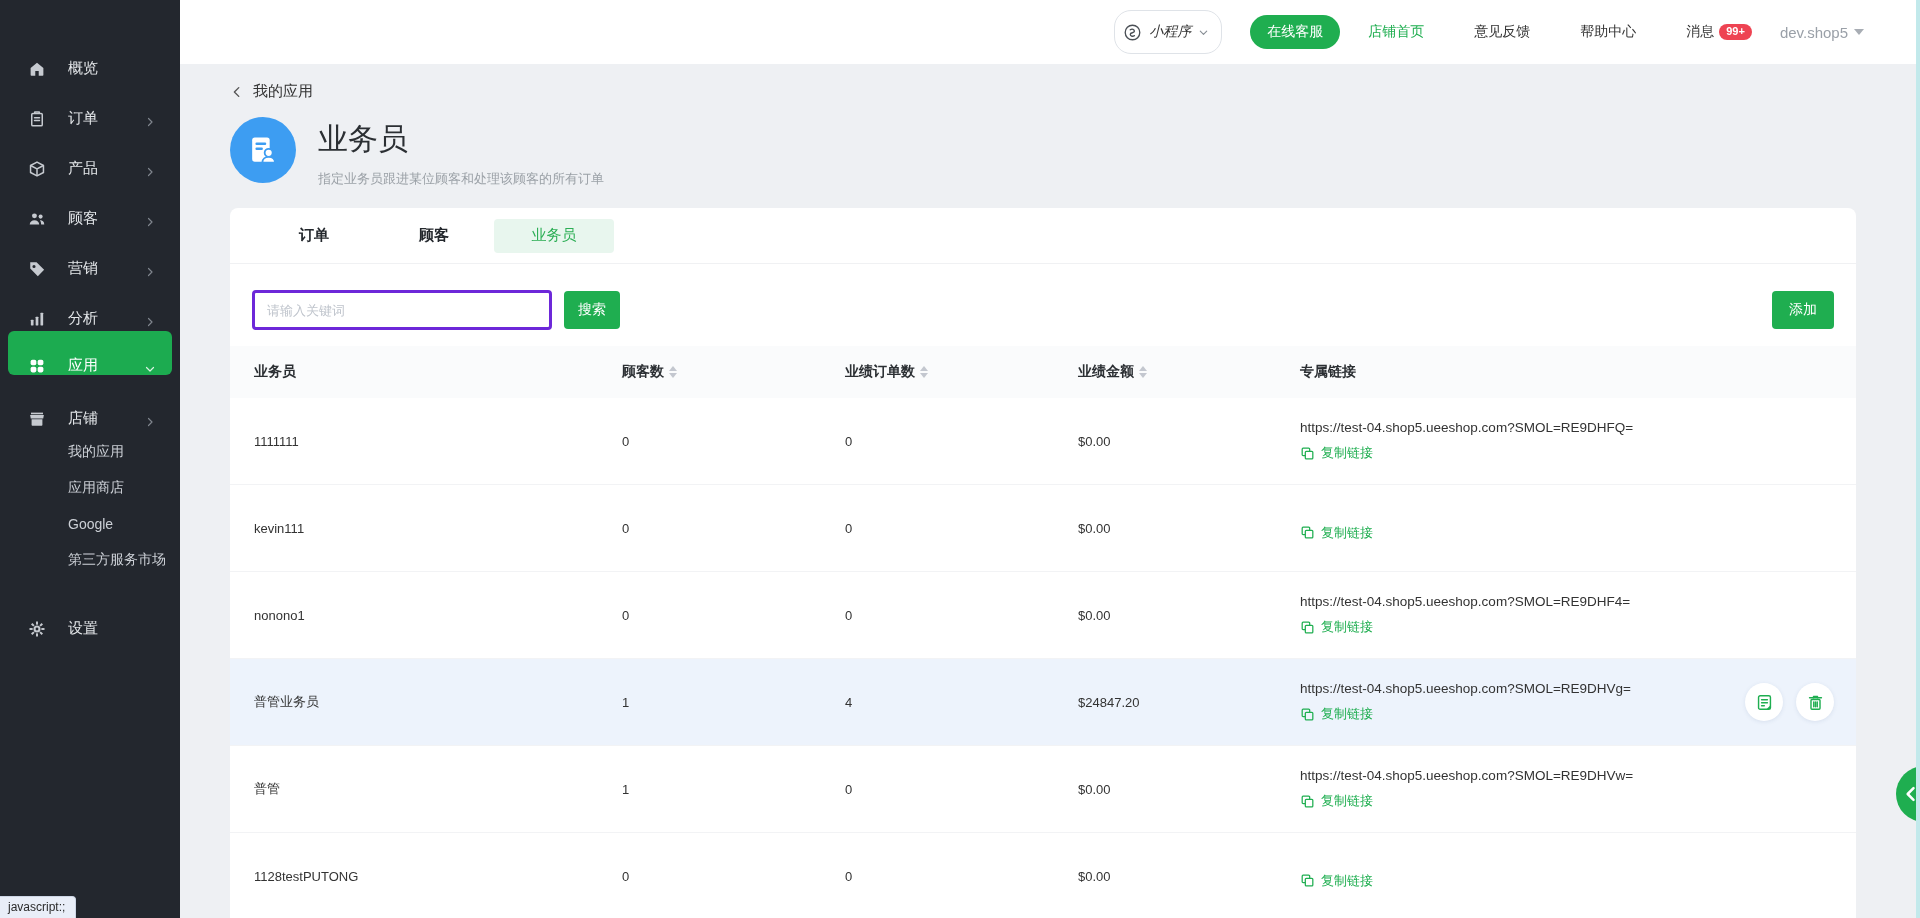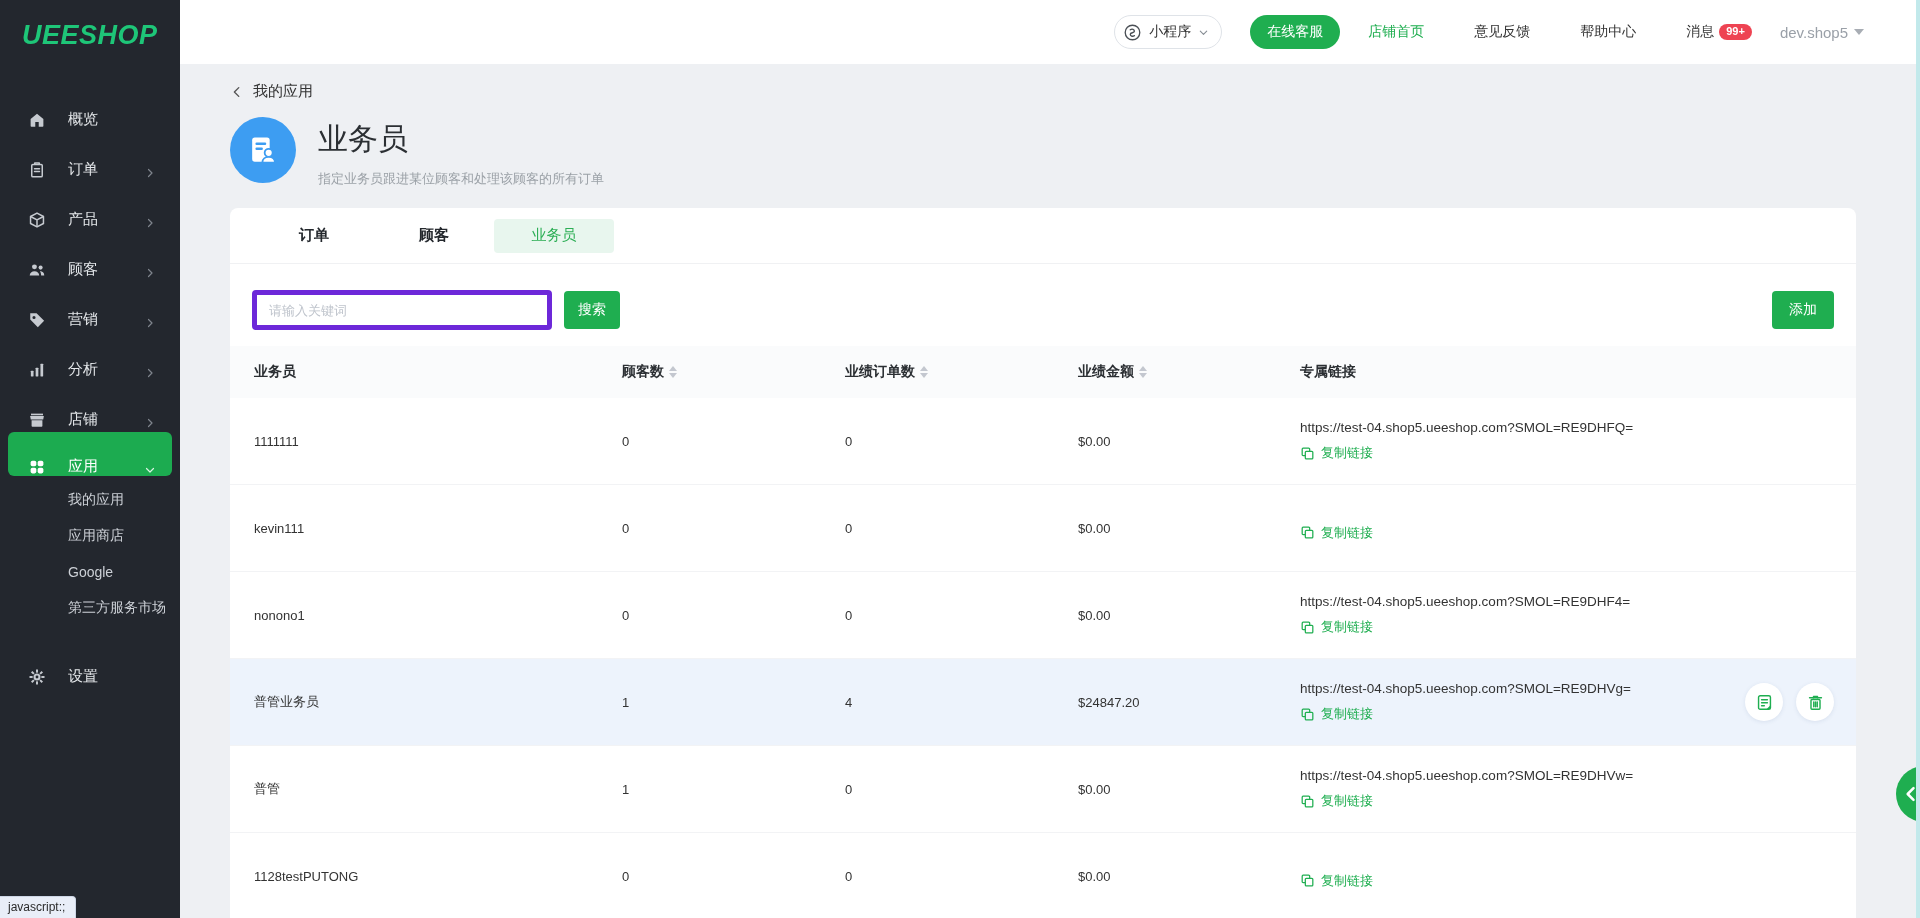--- a/index.html
+++ b/index.html
@@ -23,21 +23,21 @@
   .nav-item.active { background:#1cab50; border-radius:6px; margin:3px 8px; height:44px; padding-left:20px; }
   .nav-item.active .nicon, .nav-item.active .nlabel { color:#fff; }
   .nav-item.active .nchev { color:#d8f3e2; margin-right:16px; }
   .subnav .sub-item { height:36px; display:flex; align-items:center; padding-left:68px; font-size:14px; color:#ccd0d6; cursor:pointer; }
   .subnav { margin:6px 0 10px; }
   .settings-wrap { margin-top:10px; }
 
   
   .topbar { position:absolute; left:180px; right:0; top:0; height:64px; background:#fff;
     display:flex; align-items:center; justify-content:flex-end; gap:28px; padding-right:56px; z-index:5; }
-  .mp-pill { display:flex; align-items:center; gap:7px; border:1px solid #dfe3e8; border-radius:17px; height:34px; padding:0 12px 0 8px; cursor:pointer; background:#fff; }
+  .mp-pill { display:flex; align-items:center; gap:7px; border:1px solid #dfe3e8; border-radius:17px; height:44px; padding:0 12px 0 8px; cursor:pointer; background:#fff;font-style:italic; }
   .mp-pill .mp-icon { width:19px; height:19px; color:#4a4f55; }
   .mp-pill .mp-label { font-size:14px; color:#333; }
   .mp-pill .mp-chev { width:11px; height:11px; color:#878d94; }
   .btn-green-pill { background:#1fae50; color:#fff; font-size:14px; height:34px; padding:0 17px; border:none; border-radius:17px; display:flex; align-items:center; cursor:pointer; }
   .top-link-green { color:#1fae50; font-size:14px; cursor:pointer; }
   .top-link { color:#333; font-size:14px; cursor:pointer;margin-left:22px; }
   .msg-wrap { display:flex; align-items:center; gap:5px; cursor:pointer; }
   .badge { background:#ee4352; color:#fff; font-size:11px; font-weight:bold; border-radius:9px; padding:2px 7px 3px; line-height:1; }
   .user-wrap { display:flex; align-items:center; gap:6px; cursor:pointer; color:#9aa0a8; font-size:15px; }
   .caret-down { width:0; height:0; border-left:5px solid transparent; border-right:5px solid transparent; border-top:6px solid #a8adb4; }
@@ -54,21 +54,21 @@
   .app-head-text { margin-left:22px; padding-top:2px; }
   .app-title { font-size:30px; color:#2b2f33; font-weight:500; }
   .app-subtitle { margin-top:10px; font-size:13px; color:#9ba1a7; }
 
   .card { margin-top:20px; background:#fff; border-radius:8px 8px 0 0; min-height:760px; }
   .tabs { height:56px; display:flex; align-items:center; padding-left:24px; border-bottom:1px solid #f0f1f3; }
   .tab { width:120px; height:34px; display:flex; align-items:center; justify-content:center; font-size:15px; font-weight:bold; color:#24282d; cursor:pointer; border-radius:4px; }
   .tab.active { background:#e8f6ee; color:#2cae55; font-weight:500; }
 
   .toolbar { display:flex; align-items:center; padding:26px 22px 16px; }
-  .search-input { width:300px; height:40px; border:5px solid #6d28d9; border-radius:4px; padding:0 12px; font-size:13px; color:#333; outline:none; font-family:inherit; }
+  .search-input { width:300px; height:40px; border:3px solid #6d28d9; border-radius:4px; padding:0 12px; font-size:13px; color:#333; outline:none; font-family:inherit; }
   .search-input::placeholder { color:#bfc4cc; }
   .btn-green { background:#1fae50; color:#fff; border:none; border-radius:4px; height:38px; padding:0 14px; font-size:14px; cursor:pointer; font-family:inherit; }
   .btn-search { margin-left:12px; }
   .toolbar .spacer { flex:1; }
   .btn-add { padding:0 17px; }
 
   .thead, .trow { display:grid; grid-template-columns:368px 223px 233px 222px 1fr; padding:0 24px; align-items:center; }
   .thead { height:52px; background:#fafbfc; font-size:14px; font-weight:bold; color:#2b2f33; }
   .th { display:flex; align-items:center; gap:5px; }
   .sort { display:flex; flex-direction:column; gap:2px; cursor:pointer; }
@@ -87,21 +87,20 @@
   
   .float-handle { position:absolute; left:1896px; top:766px; width:56px; height:56px; border-radius:50%; background:#1fae50; z-index:8; cursor:pointer; display:flex; align-items:center; }
   .float-handle svg { width:20px; height:20px; color:#fff; margin-left:5px; }
   .scroll-strip { position:absolute; right:0; top:0; width:4px; height:100%; background:#c2e9eb; z-index:9; }
   .status-bubble { position:absolute; left:0; bottom:0; background:#e9eef8; border:1px solid #cdd6e6; border-left:none; border-bottom:none; color:#2b2b2b; font-size:12px; padding:3px 10px 4px 8px; border-radius:0 4px 0 0; z-index:10; }
 </style>
 </head>
 <body>
 
 <div class="sidebar">
-  <div class="logo">UEESHOP</div>
   <div class="nav">
       <div class="nav-item">
     <span class="nicon">
           <svg viewBox="0 0 24 24" fill="currentColor">
             <path d="M3.5 10.5 12 3.5l8.5 7V20a1 1 0 0 1-1 1h-5.2v-6.2H9.7V21H4.5a1 1 0 0 1-1-1z"></path>
           </svg>
         </span>
     <span class="nlabel">概览</span>
 
   </div>
@@ -171,48 +170,48 @@
             <rect x="16.6" y="3.8" width="3.6" height="16.7" rx=".6"></rect>
           </svg>
         </span>
     <span class="nlabel">分析</span>
     <span class="nchev">
           <svg viewBox="0 0 24 24" fill="none" stroke="currentColor" stroke-width="2.4" stroke-linecap="round" stroke-linejoin="round">
             <path d="M9 5l7 7-7 7"></path>
           </svg>
         </span>
   </div>
-      <div class="nav-item">
-    <span class="nicon">
-          <svg viewBox="0 0 24 24" fill="currentColor">
-            <path d="M4 3.5h16v2.2H4z"></path>
-            <path d="M2.8 6.8h18.4l-.9 4.4H3.7z"></path>
-            <path d="M4.8 12.4h14.4V20a1 1 0 0 1-1 1H5.8a1 1 0 0 1-1-1z"></path>
-          </svg>
-        </span>
-    <span class="nlabel">店铺</span>
-    <span class="nchev">
-          <svg viewBox="0 0 24 24" fill="none" stroke="currentColor" stroke-width="2.4" stroke-linecap="round" stroke-linejoin="round">
-            <path d="M9 5l7 7-7 7"></path>
-          </svg>
-        </span>
-  </div>
       <div class="nav-item active">
     <span class="nicon">
           <svg viewBox="0 0 24 24" fill="currentColor">
             <rect x="3.5" y="3.5" width="7.6" height="7.6" rx="2.4"></rect>
             <rect x="12.9" y="3.5" width="7.6" height="7.6" rx="2.4"></rect>
             <rect x="3.5" y="12.9" width="7.6" height="7.6" rx="2.4"></rect>
             <rect x="12.9" y="12.9" width="7.6" height="7.6" rx="2.4"></rect>
           </svg>
         </span>
     <span class="nlabel">应用</span>
     <span class="nchev">
           <svg viewBox="0 0 24 24" fill="none" stroke="currentColor" stroke-width="2.4" stroke-linecap="round" stroke-linejoin="round">
             <path d="M5 9l7 7 7-7"></path>
+          </svg>
+        </span>
+  </div>
+      <div class="nav-item">
+    <span class="nicon">
+          <svg viewBox="0 0 24 24" fill="currentColor">
+            <path d="M4 3.5h16v2.2H4z"></path>
+            <path d="M2.8 6.8h18.4l-.9 4.4H3.7z"></path>
+            <path d="M4.8 12.4h14.4V20a1 1 0 0 1-1 1H5.8a1 1 0 0 1-1-1z"></path>
+          </svg>
+        </span>
+    <span class="nlabel">店铺</span>
+    <span class="nchev">
+          <svg viewBox="0 0 24 24" fill="none" stroke="currentColor" stroke-width="2.4" stroke-linecap="round" stroke-linejoin="round">
+            <path d="M9 5l7 7-7 7"></path>
           </svg>
         </span>
   </div>
     </div>
   <div class="subnav">
       <div class="sub-item">我的应用</div>
       <div class="sub-item">应用商店</div>
       <div class="sub-item">Google</div>
       <div class="sub-item">第三方服务市场</div>
     </div>

